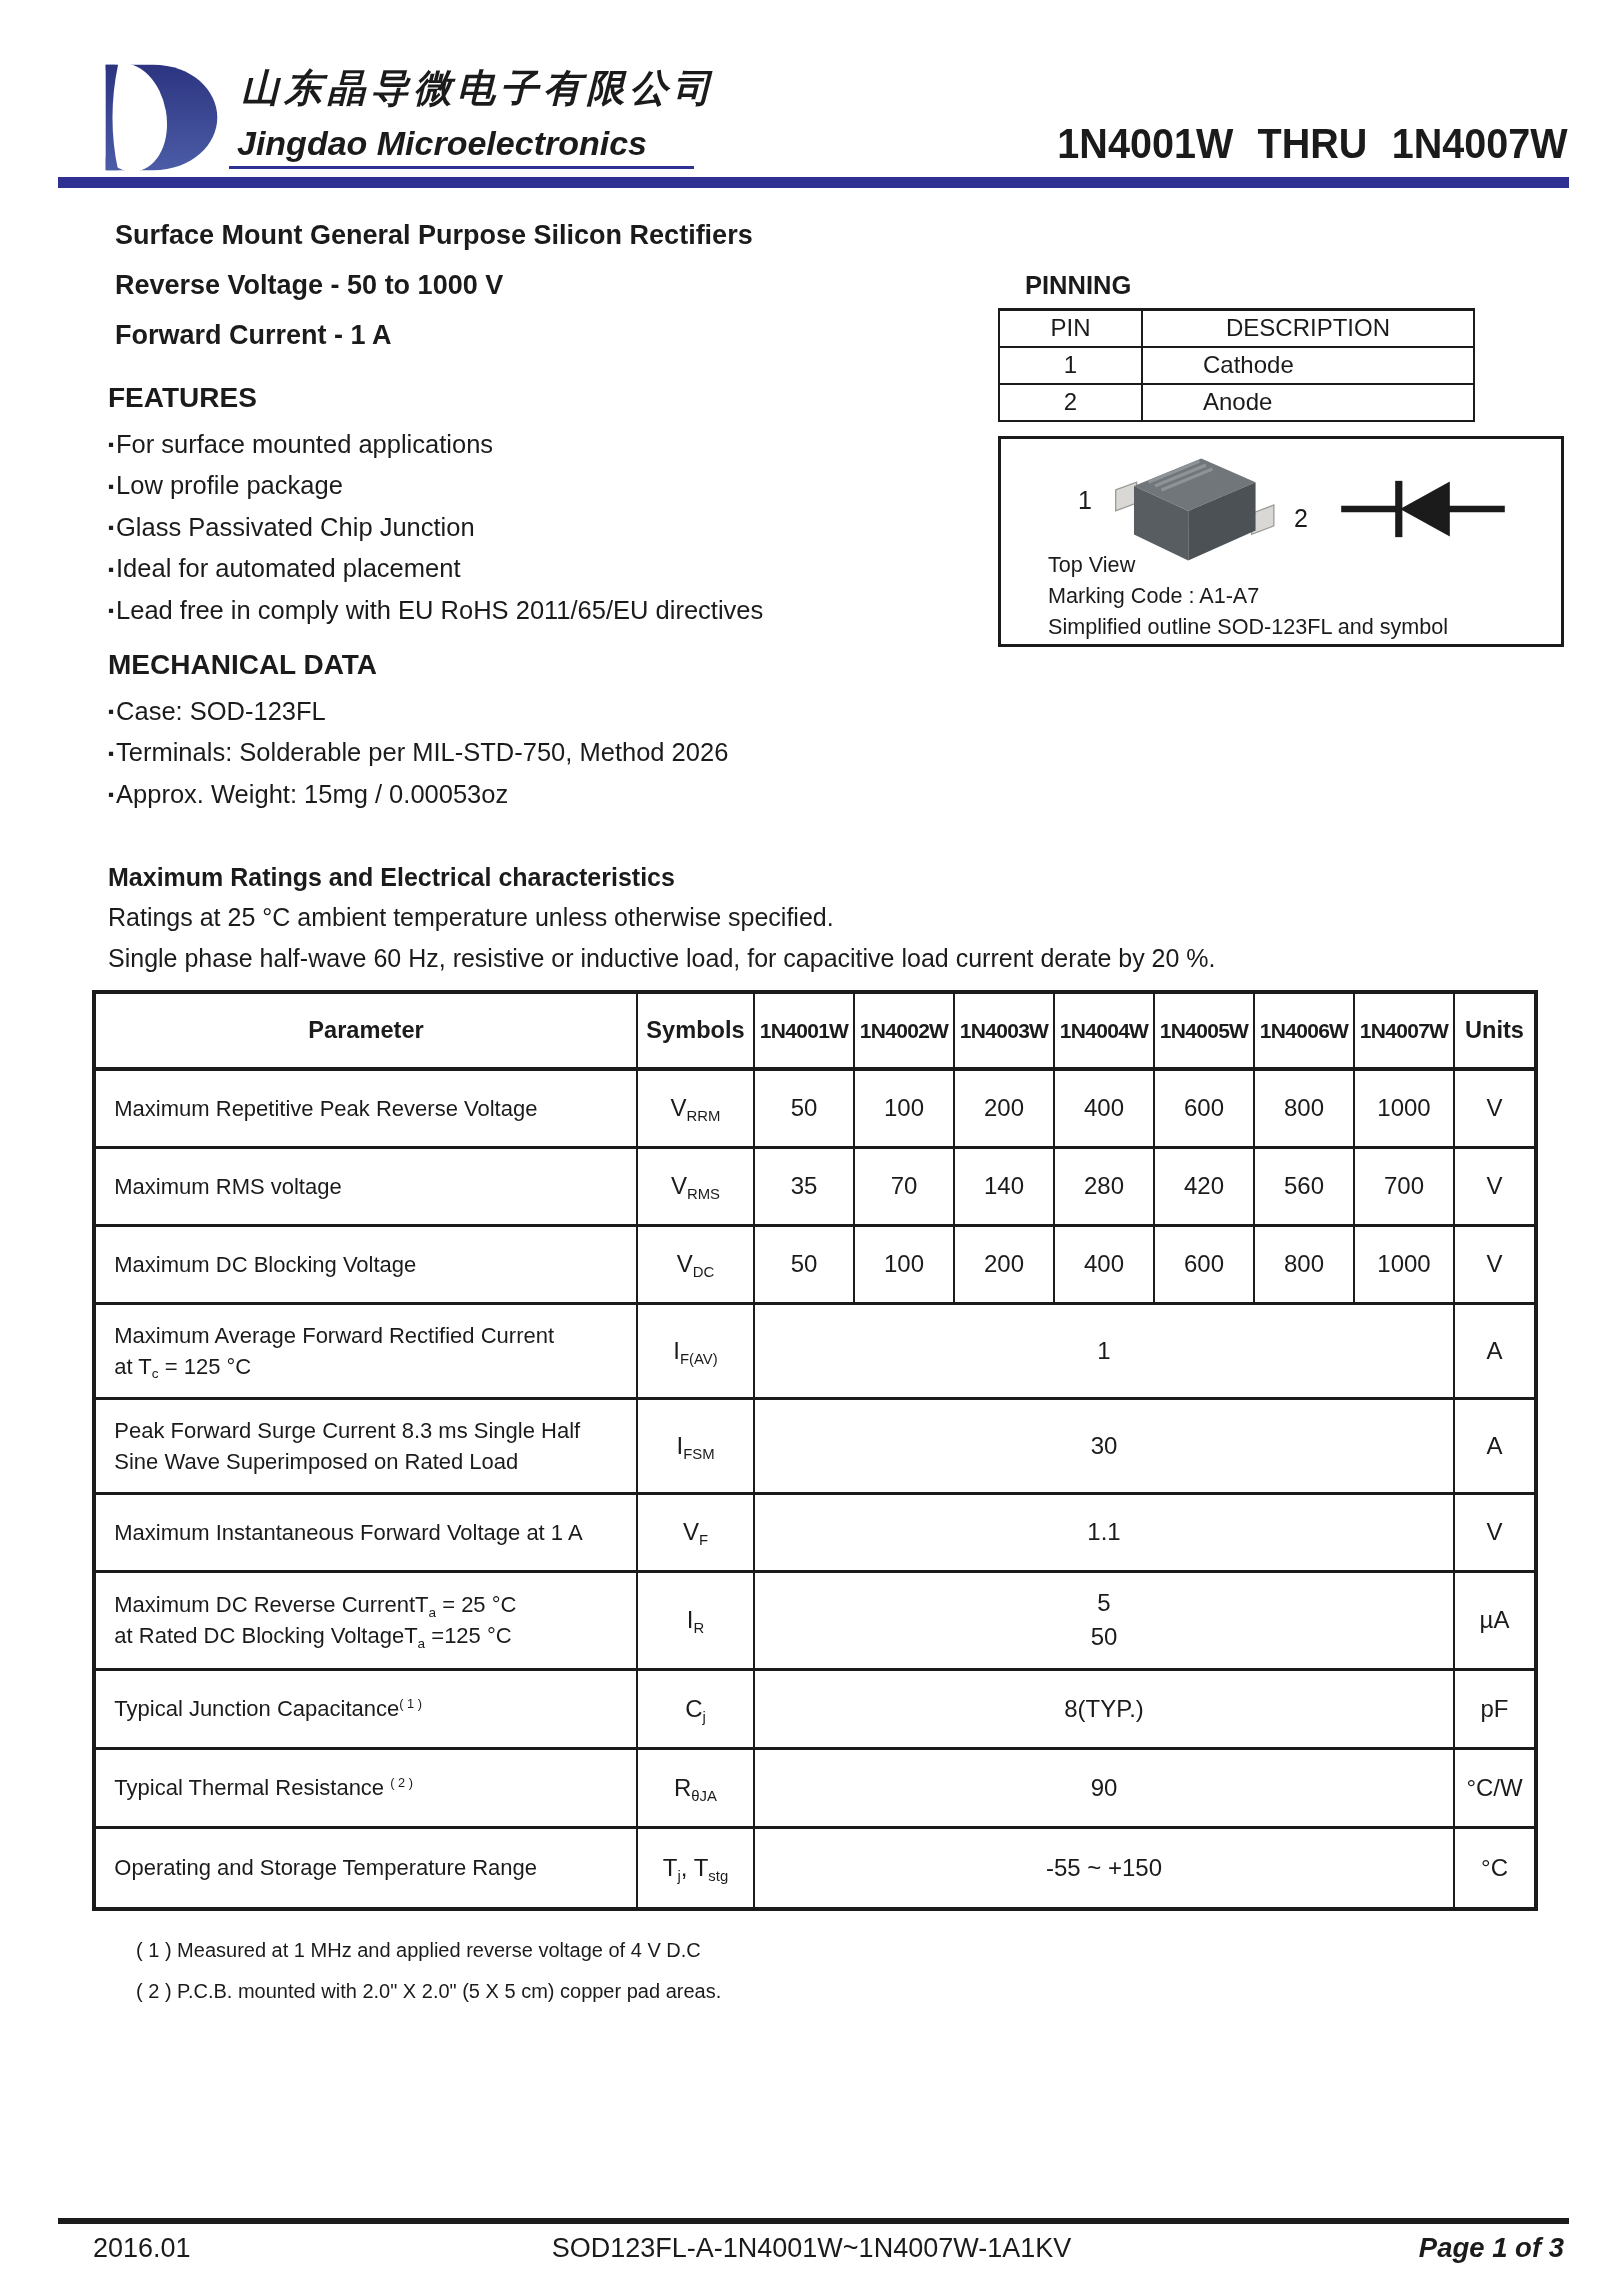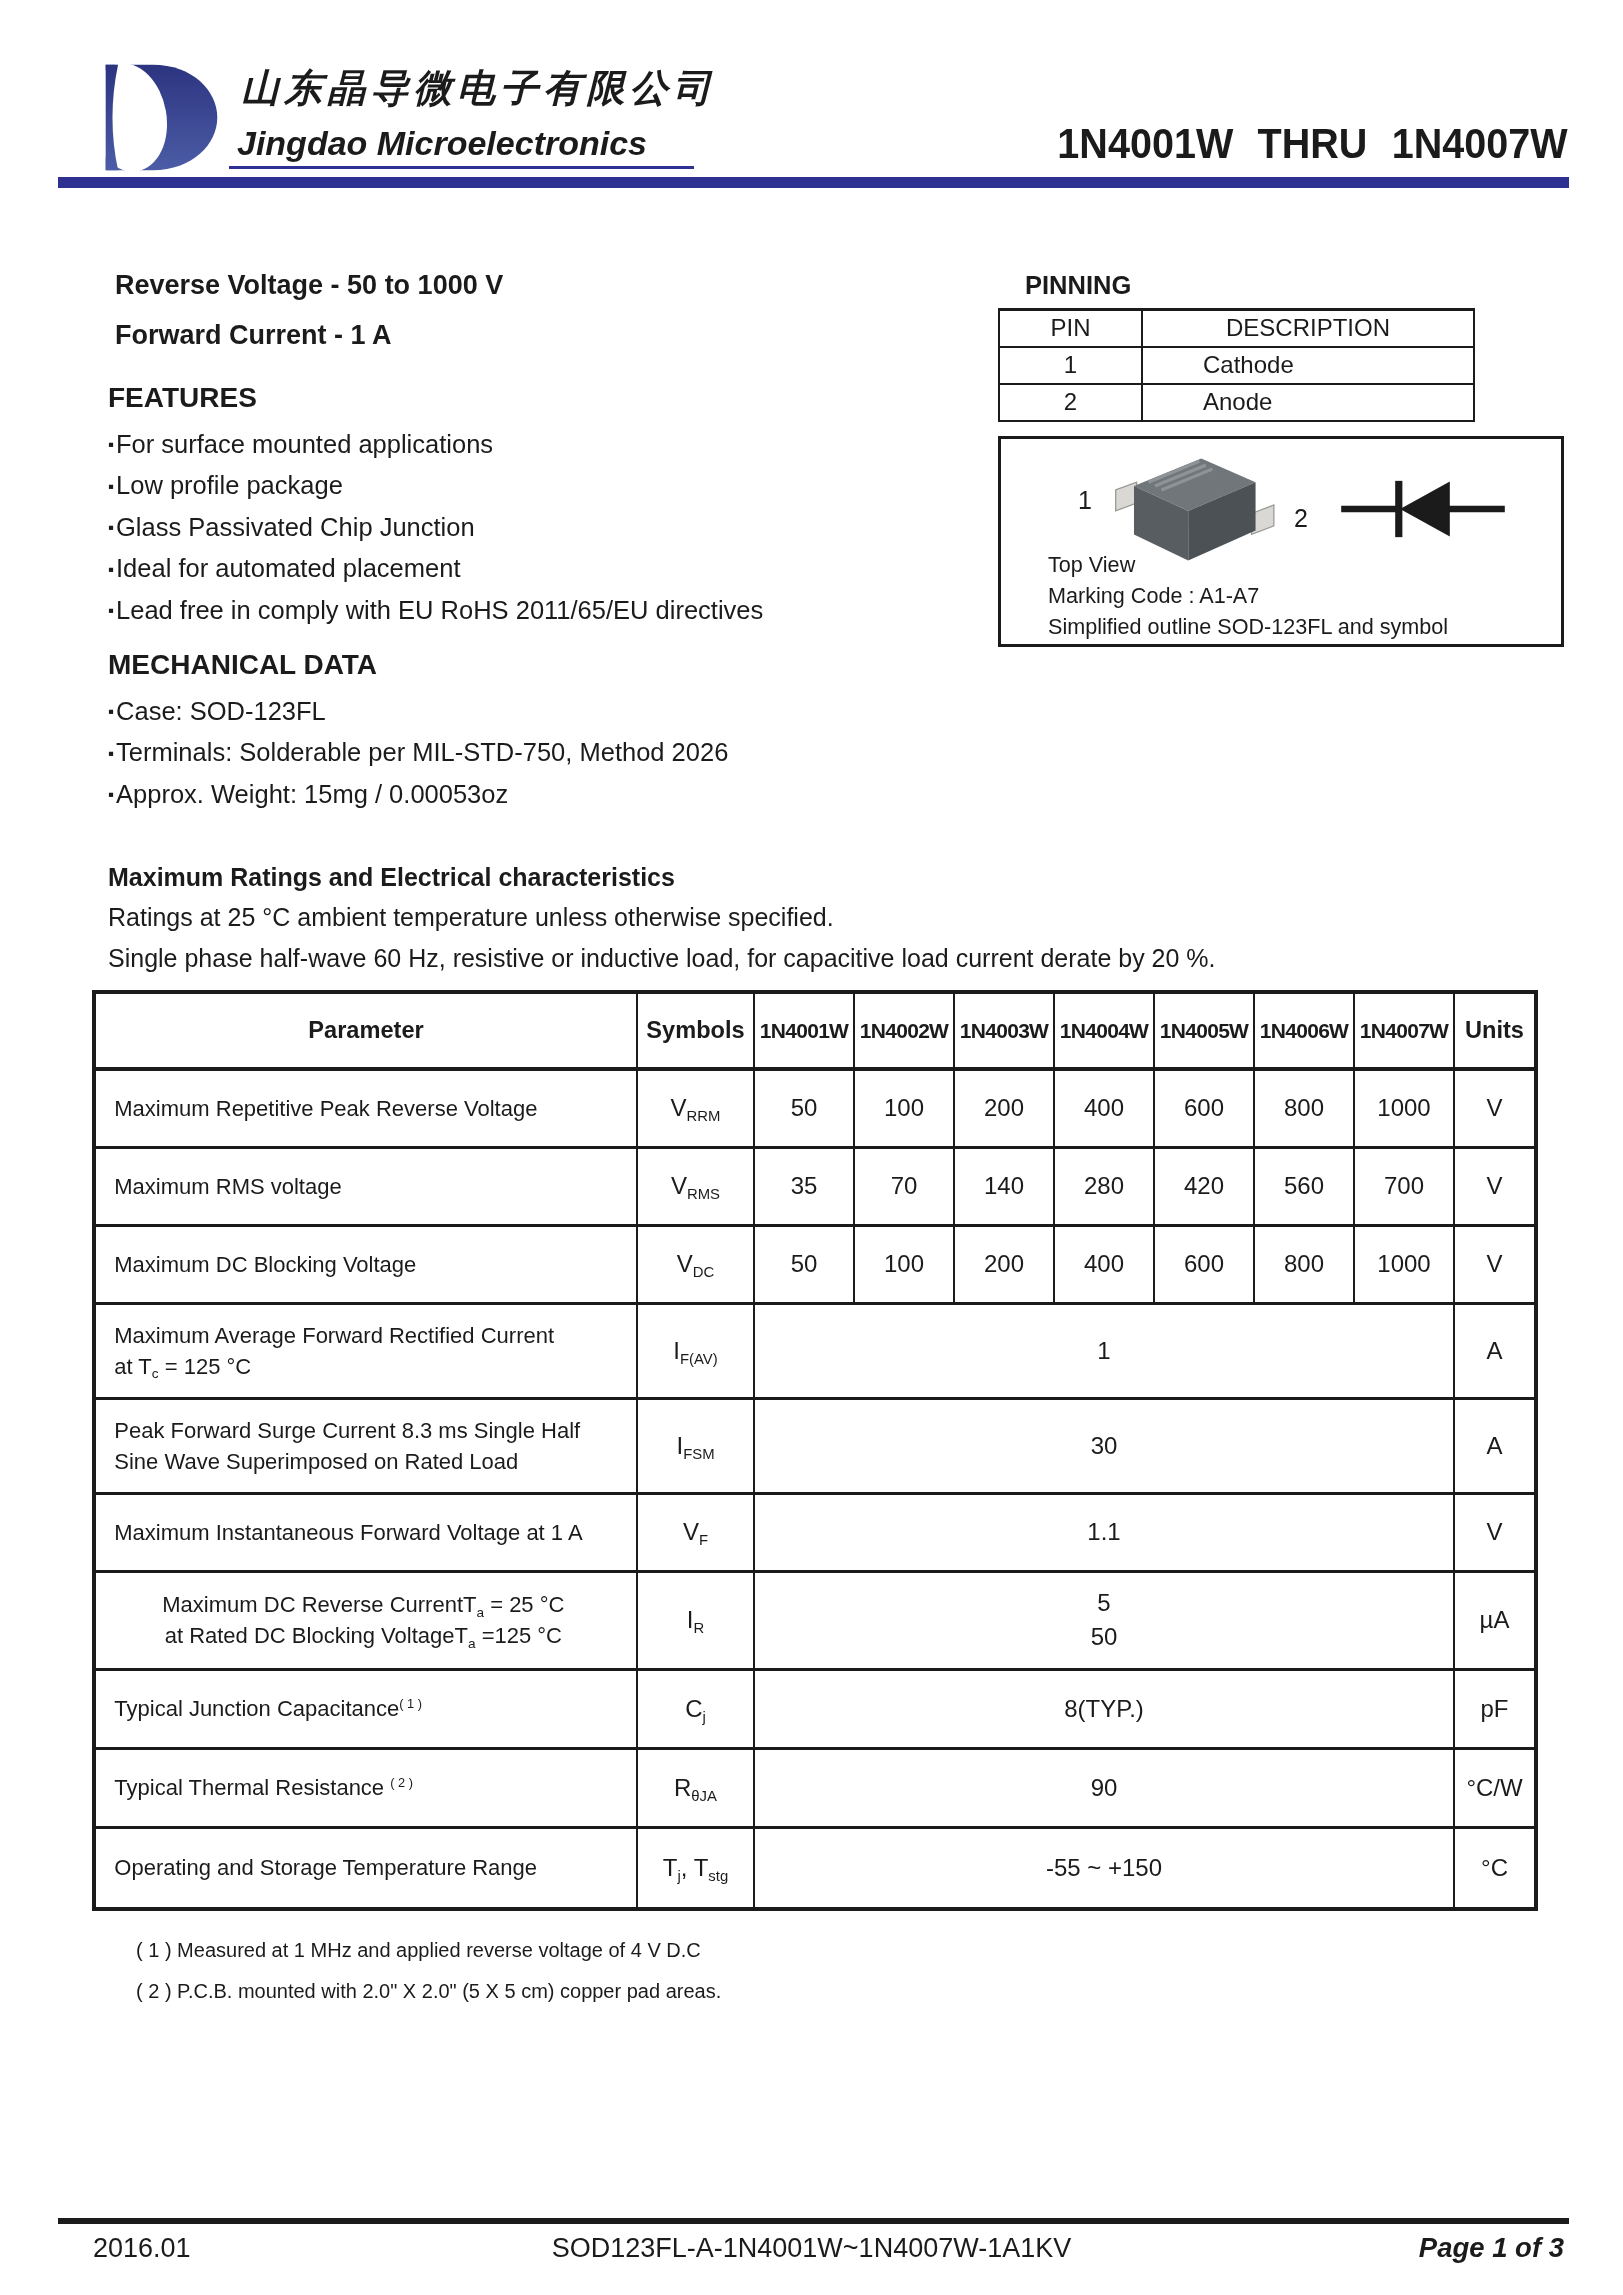--- a/index.html
+++ b/index.html
@@ -51,21 +51,21 @@
   .ratings-note{left:108px;font-size:25px;white-space:nowrap;}
 
   
   .main-table{left:92px;top:990px;}
   .main-table table{width:1443px;table-layout:fixed;border:4.6px solid #1b1b1b;}
   .main-table th{border:2px solid #1b1b1b;border-bottom:4.6px solid #1b1b1b;font-size:23.6px;font-weight:bold;padding:0;}
   .main-table th.part-h{font-size:21px;font-weight:bold;letter-spacing:-0.7px;}
   .main-table td{border:2px solid #1b1b1b;border-top:3.3px solid #1b1b1b;padding:0;}
   .main-table td.param{font-size:22px;text-align:left;padding-left:18.3px;}
   .main-table .pline{line-height:31px;}
-  .main-table .pline.split{display:flex;justify-content:center;padding-right:23.6px;}
+  .main-table .pline.split{display:flex;justify-content:flex-start;padding-right:23.6px;}
   .main-table td.sym{font-size:24px;text-align:center;}
   .main-table td.val{font-size:24px;text-align:center;}
   .main-table td.val .vline{line-height:34px;}
   .main-table td.unit{font-size:24px;text-align:center;}
 
   .footnotes{left:136px;top:1930px;font-size:20px;line-height:41px;white-space:nowrap;}
 
   
   .footer-rule{left:58px;top:2218px;width:1511px;height:5.9px;background:#1b1b1b;}
   .footer-date{left:93px;top:2233px;font-size:27px;}
@@ -89,20 +89,21 @@
       <ellipse cx="50" cy="91" rx="62" ry="88" fill="#ffffff" transform="rotate(-10 50 91)"></ellipse>
       <path d="M14,6 L14,176 L34,176 C22,120 22,62 34,6 Z" fill="url(#lg)"></path>
     </svg>
   </div>
   <div class="abs company-cn">山东晶导微电子有限公司</div>
   <div class="abs company-en">Jingdao Microelectronics</div>
   <div class="abs en-underline"></div>
   <div class="abs part-title">1N4001W THRU 1N4007W</div>
   <div class="abs blue-rule"></div>
 
+  <div class="abs h-line" style="top:220px;">Surface Mount General Purpose Silicon Rectifiers</div>
   <div class="abs h-line" style="top:270px;">Reverse Voltage - 50 to 1000 V</div>
   <div class="abs h-line" style="top:320px;">Forward Current - 1 A</div>
 
   <div class="abs sec-title" style="top:382px;">FEATURES</div>
   <div class="abs blist" style="top:424px;" id="features-list">
       <div class="row"><span class="sq">▪</span><span>For surface mounted applications</span></div>
       <div class="row"><span class="sq">▪</span><span>Low profile package</span></div>
       <div class="row"><span class="sq">▪</span><span>Glass Passivated Chip Junction</span></div>
       <div class="row"><span class="sq">▪</span><span>Ideal for automated placement</span></div>
       <div class="row"><span class="sq">▪</span><span>Lead free in comply with EU RoHS 2011/65/EU directives</span></div>

